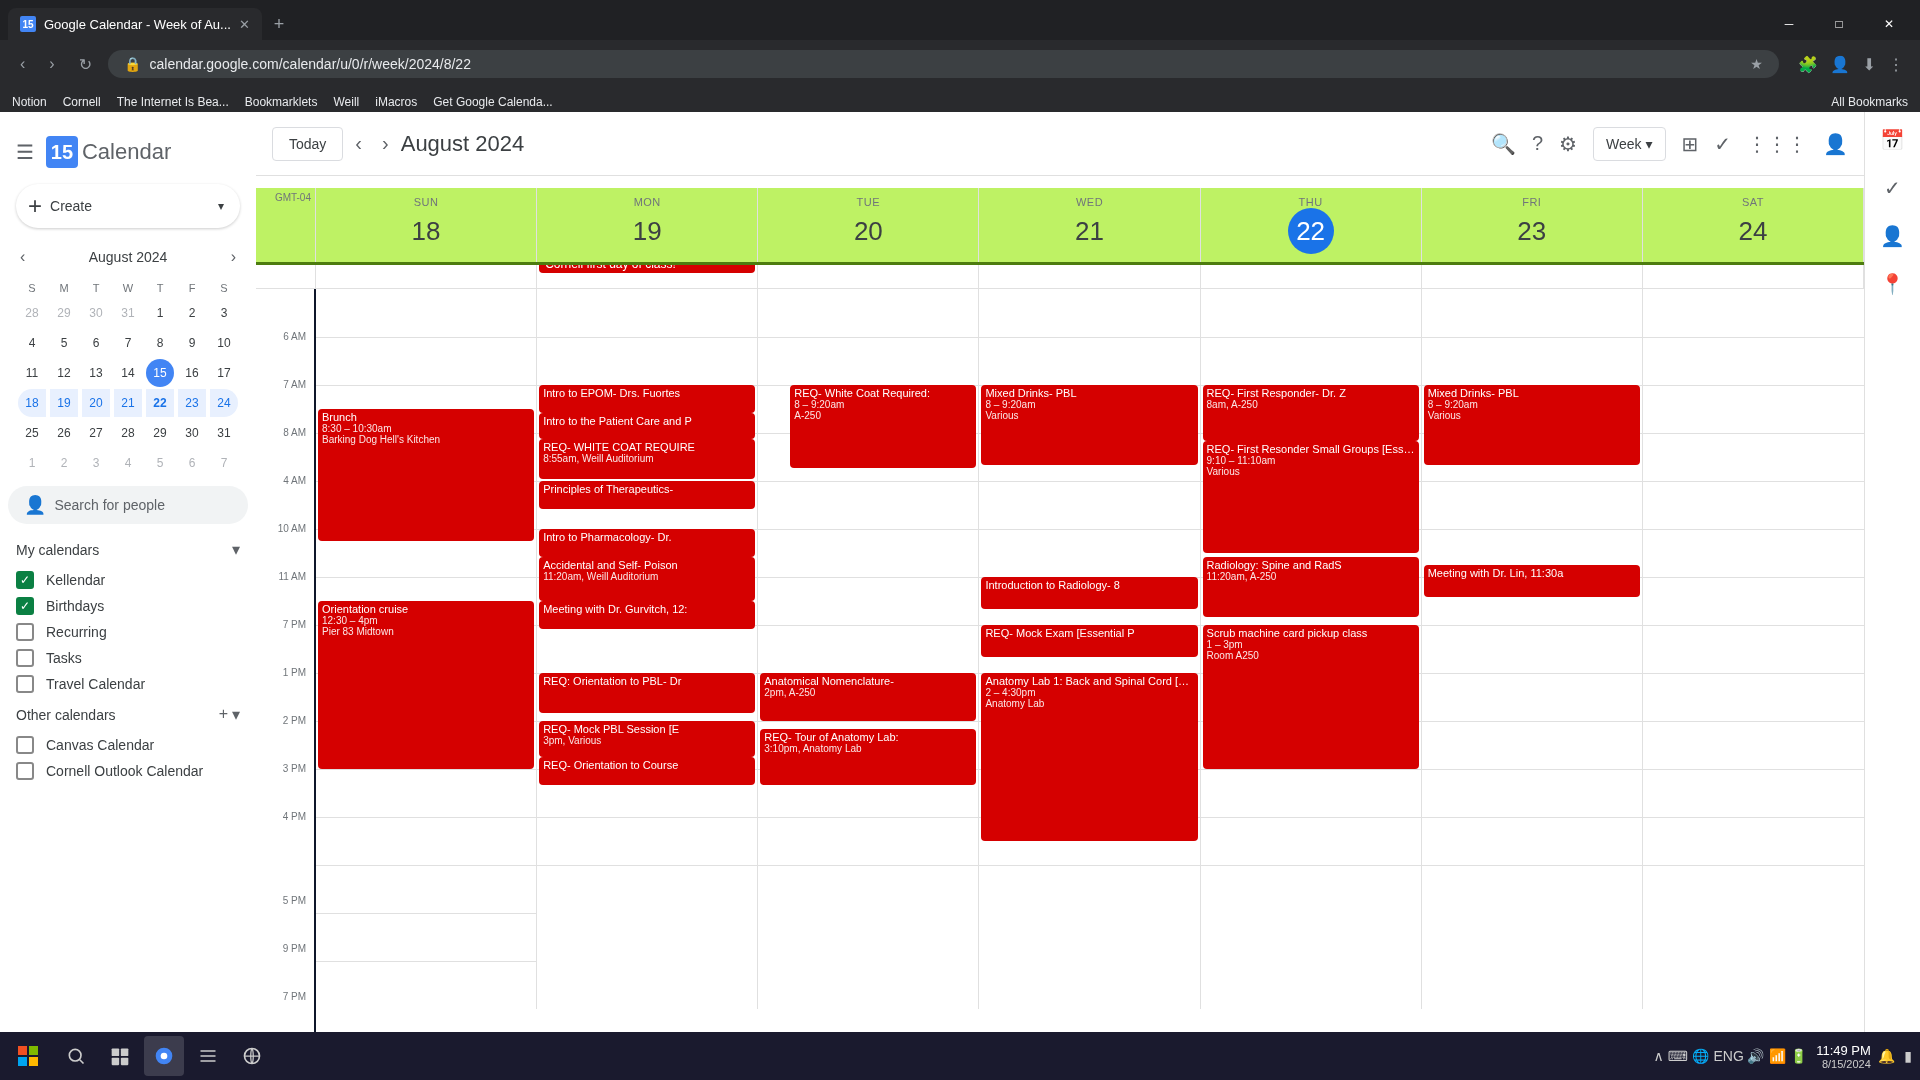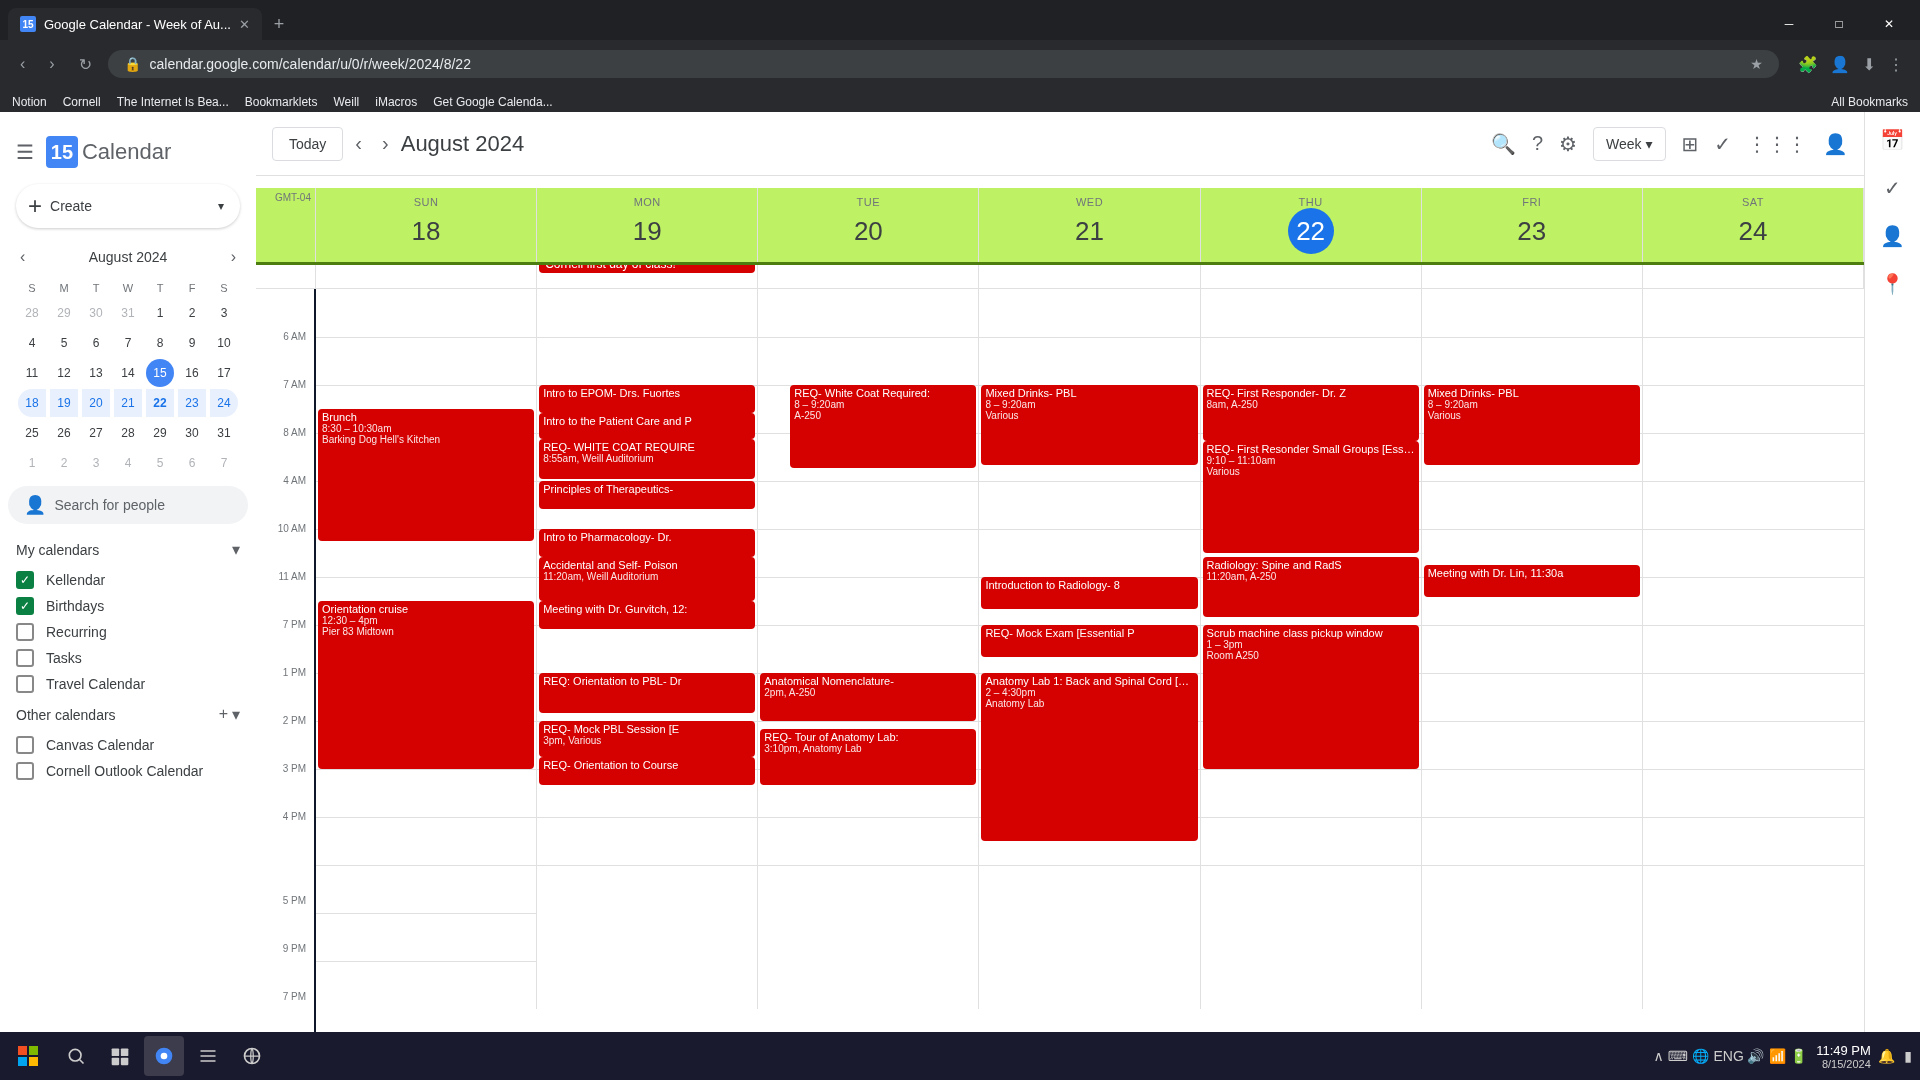--- a/index.html
+++ b/index.html
@@ -609,21 +609,21 @@
               <div class="event-time">9:10 – 11:10am</div>
               <div class="event-time">Various</div>
             </div>
 
             <div class="cal-event" style="background:#d50000;top:268px;height:60px;left:2px;right:2px;">
               <div class="event-title">Radiology: Spine and RadS</div>
               <div class="event-time">11:20am, A-250</div>
             </div>
 
             <div class="cal-event" style="background:#d50000;top:336px;height:144px;left:2px;right:2px;">
-              <div class="event-title">Scrub machine class pickup window</div>
+              <div class="event-title">Scrub machine card pickup class</div>
               <div class="event-time">1 – 3pm</div>
               <div class="event-time">Room A250</div>
             </div>
           </div>
 
           <div style="grid-column:7;grid-row:1/16;border-right:1px solid #e0e0e0;position:relative;height:720px;">
             <div style="position:absolute;top:0;left:0;right:0;bottom:0;">
               <div style="position:absolute;top:48px;left:0;right:0;border-top:1px solid #e0e0e0;"></div>
               <div style="position:absolute;top:96px;left:0;right:0;border-top:1px solid #e0e0e0;"></div>
               <div style="position:absolute;top:144px;left:0;right:0;border-top:1px solid #e0e0e0;"></div>

